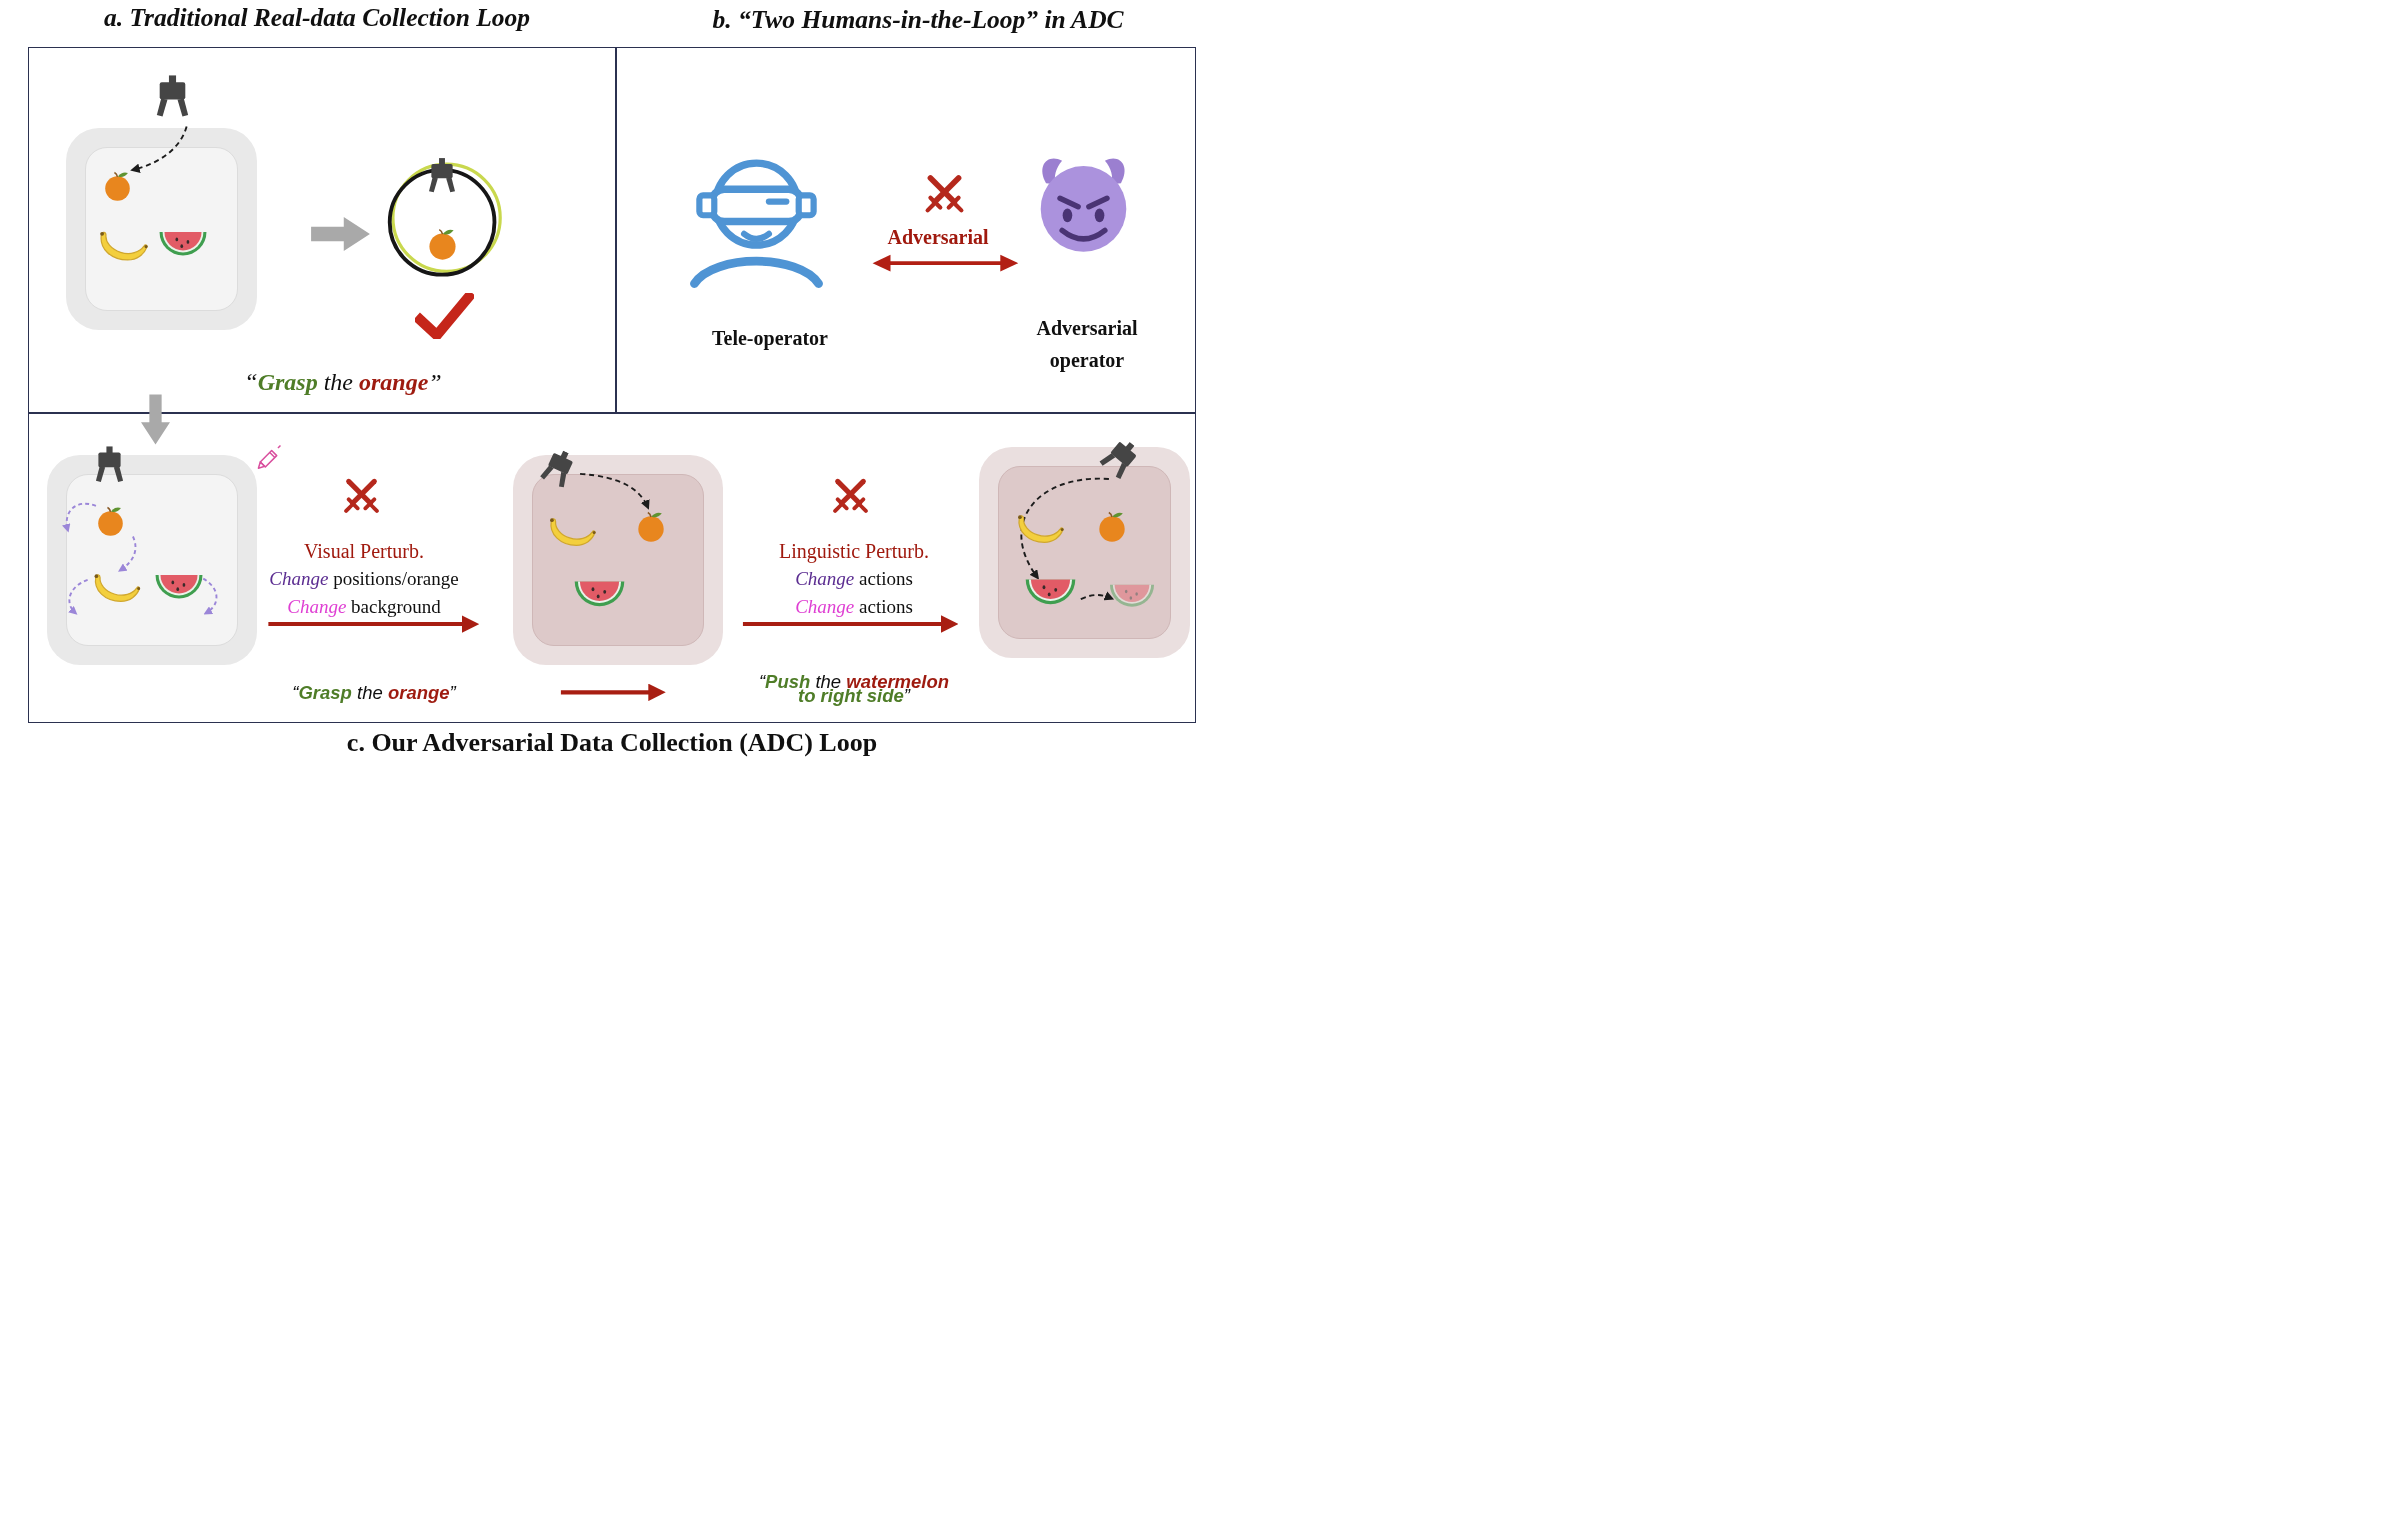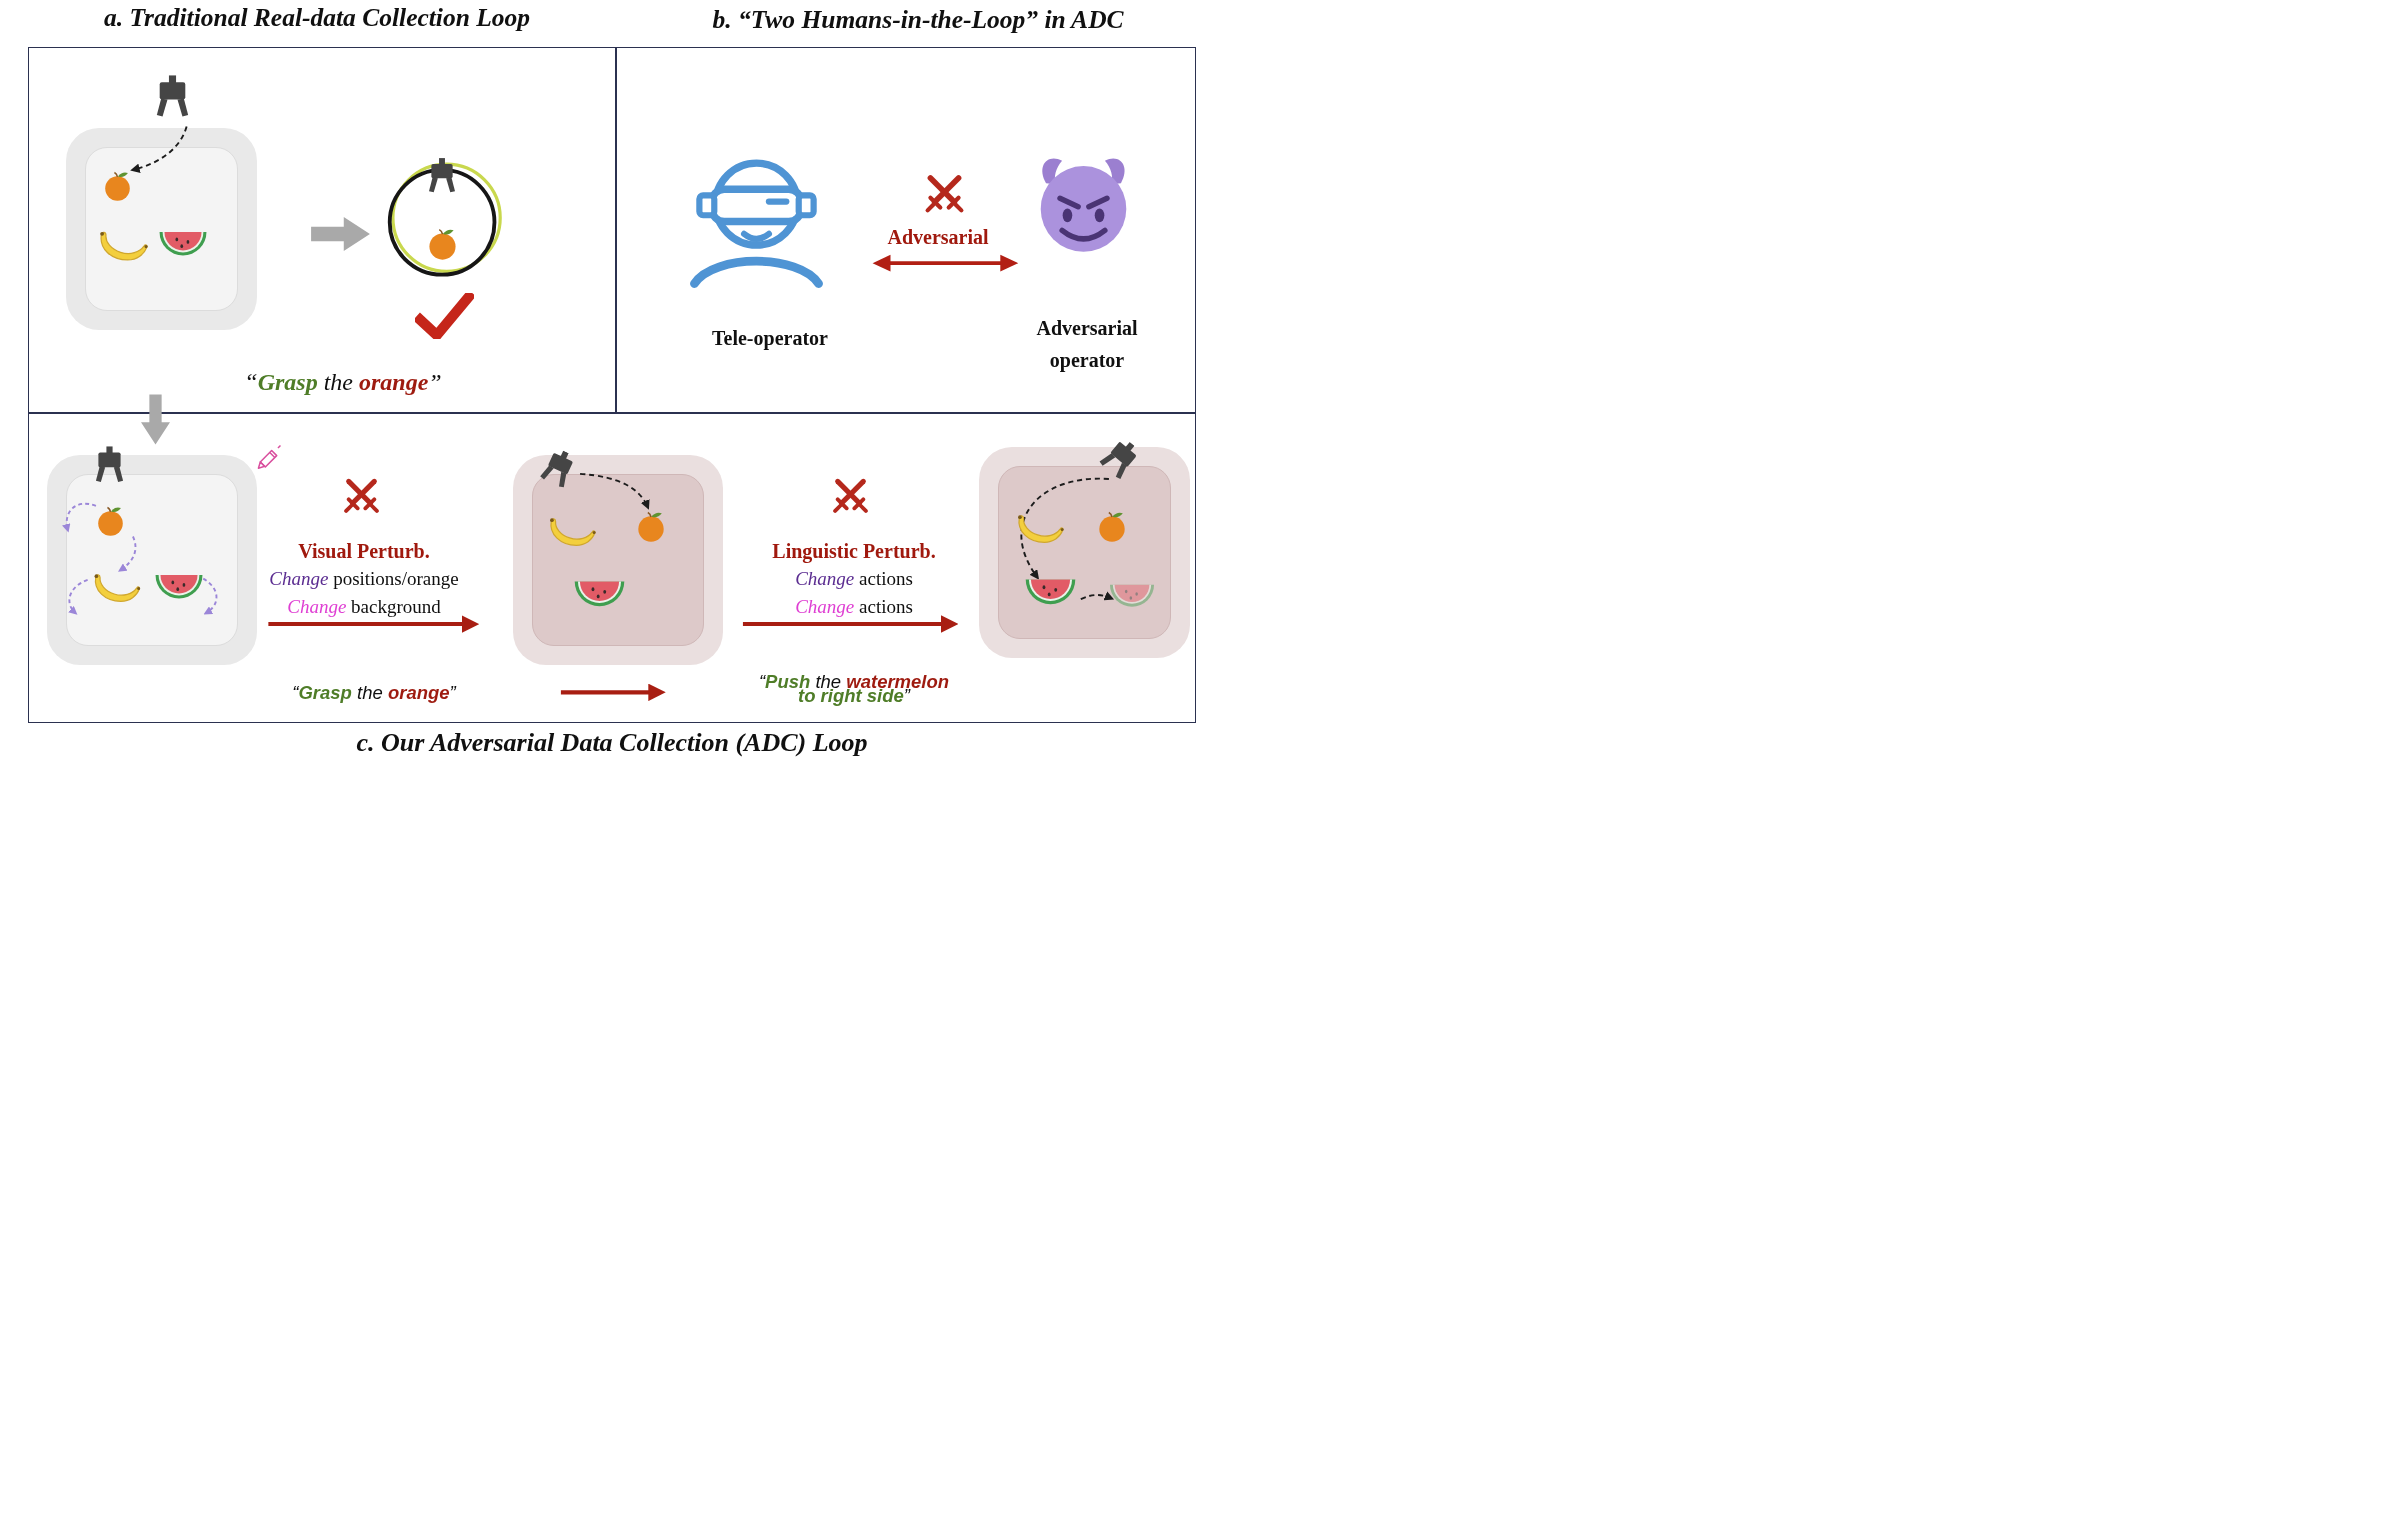--- a/index.html
+++ b/index.html
@@ -10,24 +10,24 @@
   .tray{position:absolute;border-radius:33px;z-index:1}
   .tray .inner{position:absolute;left:19px;top:19px;right:19px;bottom:19px;border-radius:22px;border:1.3px solid}
   .tray.gray{background:#e9e9e9}
   .tray.gray .inner{background:#f4f4f4;border-color:#dcdcdc}
   .tray.pink{background:#eadfdf}
   .tray.pink .inner{background:#ddc9c9;border-color:#cfb7b7}
   .ic{position:absolute;z-index:3}
   .connectors{position:absolute;left:0;top:0;z-index:2;pointer-events:none}
   .txt{position:absolute;transform:translateX(-50%);white-space:nowrap;z-index:4}
   .title{font-size:25.5px;font-weight:bold;font-style:italic;font-family:"Liberation Serif",serif}
-  .caption{font-size:26px;font-weight:bold;font-style:italic}
+  .caption{font-size:26px;font-weight:bold;}
   .big-label{font-size:20px;font-weight:bold}
   .red-t{color:#a0190e}
-  .perturb{font-size:20px;font-weight:bold;color:#a0190e}
+  .perturb{font-size:20px;font-weight:normal;color:#a0190e}
   .chline{font-size:19px}
   .cw{font-weight:normal;font-style:italic}
   .pur{color:#5b2d91}
   .mag{color:#df3fd3}
   .instr-a{font-size:24px;font-style:italic}
   .instr-a .verb{color:#4f7d28;font-weight:bold}
   .instr-a .obj{color:#9e1b10;font-weight:bold}
   .instr-c{font-size:18.5px;font-style:italic;font-weight:bold;font-family:"Liberation Sans",sans-serif}
   .instr-c .mid,.instr-c .q{font-weight:normal;color:#101010}
   .instr-c .verb{color:#4f7d28}

